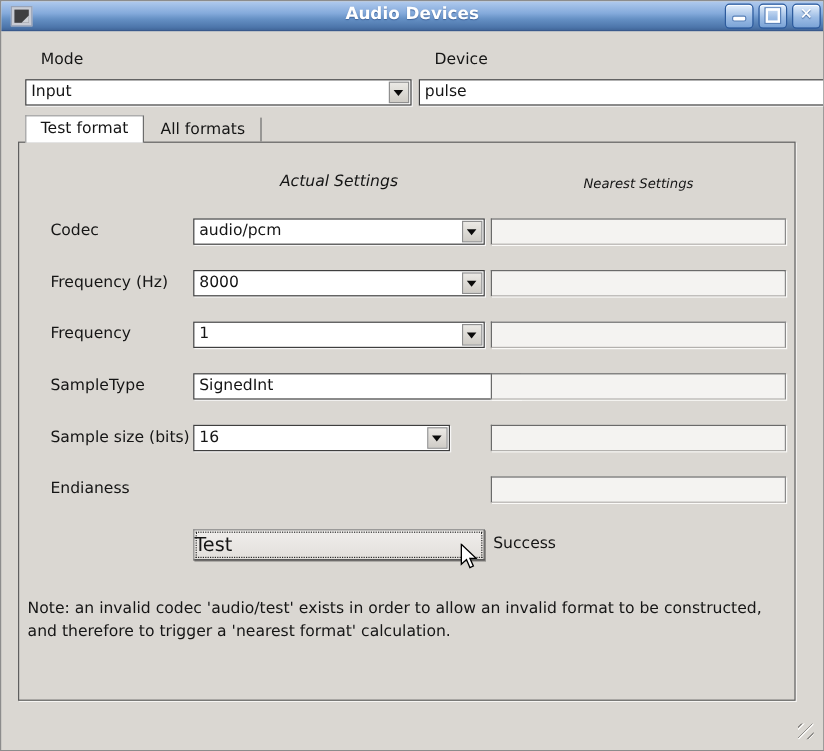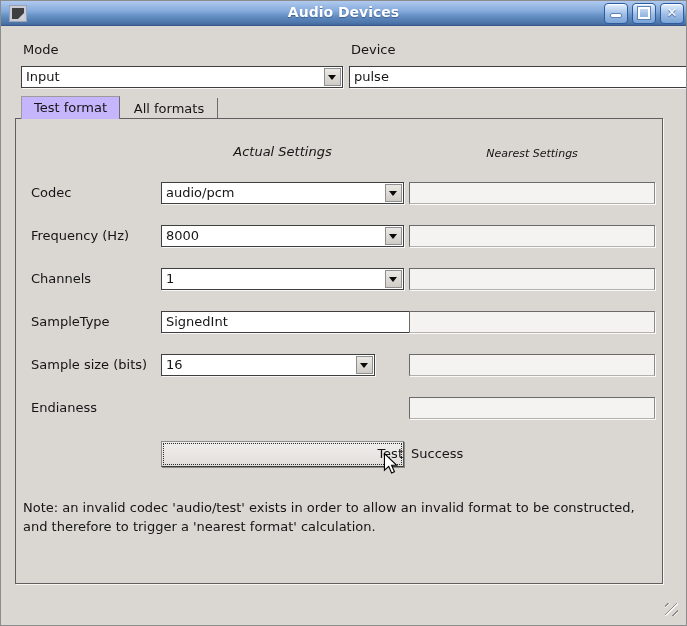--- a/index.html
+++ b/index.html
@@ -27,53 +27,53 @@
   .win-btn{position:relative;width:22px;height:19px;border:1px solid #2d5b9d;border-radius:4px;
     background:linear-gradient(#e6f0fc,#9dbde5 55%,#7aa3d6);
     box-shadow:inset 0 1px 0 rgba(255,255,255,.85);cursor:default;}
   .glyph-min{position:absolute;left:5px;right:5px;bottom:5px;height:3px;background:#fff;
     border:1px solid #5b82b8;border-radius:2px;}
   .glyph-max{position:absolute;left:5px;top:3px;width:8px;height:8px;border:2px solid #fff;
     box-shadow:0 0 0 1px #5b82b8;}
   .glyph-close{position:absolute;left:0;right:0;top:1px;text-align:center;
     font-size:13px;font-weight:bold;color:#fff;text-shadow:0 1px 1px #3a5f96;}
   
-  .lbl{position:absolute;font-size:13px;white-space:nowrap;}
+  .lbl{position:absolute;font-size:13px;white-space:nowrap;margin-left:11px;}
   
   .combo{position:absolute;height:22px;box-sizing:border-box;background:#fff;
     border:1px solid #3f3f3f;box-shadow:1px 1px 0 rgba(250,250,249,.9);
     font-size:13px;cursor:default;}
   .combo .val{position:absolute;left:4px;top:2px;right:20px;white-space:nowrap;overflow:hidden;}
   .combo .arrow-btn{position:absolute;top:1px;right:1px;bottom:1px;width:17px;
     background:linear-gradient(#ebe9e5,#cfccc6);border:1px solid #8f8f8f;box-sizing:border-box;}
   .combo .tri{position:absolute;left:3px;top:6px;width:0;height:0;
     border:4px solid transparent;border-top:5px solid #0a0a0a;}
   
   .tab{position:absolute;font-size:13px;white-space:nowrap;cursor:default;
     line-height:22px;text-align:center;}
-  .tab-active{left:20px;top:95px;width:99px;height:23px;background:#c4b5fd;
+  .tab-active{left:20px;top:95px;width:99px;height:23px;background:#ffffff;
     border-left:1px solid #9b9b9b;border-top:1px solid #9b9b9b;border-right:1px solid #6c6c6c;
     box-sizing:border-box;z-index:2;}
   .tab-inactive{left:120px;top:97px;width:97px;height:20px;
     border-right:1px solid #6c6c6c;box-sizing:border-box;}
   
   .pane{position:absolute;left:14px;top:117px;width:648px;height:466px;box-sizing:border-box;
     border:1px solid #5f5f5f;box-shadow:1px 1px 0 #f7f6f4;background:#dad7d2;}
   .hdr{position:absolute;font-style:italic;text-align:center;}
   .hdr-actual{left:160px;top:143px;width:243px;font-size:13px;}
   .hdr-nearest{left:408px;top:146px;width:246px;font-size:11px;}
   .nearest-field{position:absolute;left:408px;width:246px;height:22px;box-sizing:border-box;
     background:#f4f3f1;border:1px solid #6a6a6a;border-bottom-color:#b3b1ae;
     border-right-color:#8a8a8a;box-shadow:1px 1px 0 #fbfaf8;}
   
   .test-btn{position:absolute;left:160px;top:440px;width:243px;height:26px;box-sizing:border-box;
     background:linear-gradient(#f0eeec,#e2dfdb);border:1px solid #8c8c8c;
     border-right-color:#565656;border-bottom-color:#3c3c3c;
     box-shadow:1px 1px 0 #8f8d8a;
-    font-size:13px;text-align:right;line-height:24px;cursor:default;
+    font-size:16px;text-align:left;line-height:24px;cursor:default;
     outline:1px dotted #2a2a2a;outline-offset:-3px;}
   .status{position:absolute;left:410px;top:445px;font-size:13px;}
   
   .note{position:absolute;left:22px;top:497px;font-size:13px;line-height:19px;}
   
   .cursor{position:absolute;left:382px;top:452px;width:15px;height:22px;pointer-events:none;z-index:9;}
   .grip{position:absolute;right:8px;bottom:9px;width:13px;height:13px;
     background:repeating-linear-gradient(135deg,transparent 0 2px,#8f8d8a 2px 3px,#f8f7f5 3px 4px,transparent 4px 6px);}
 </style>
 </head>
@@ -135,21 +135,21 @@
 
   <div class="lbl" style="left:30px;top:227px;">Frequency (Hz)</div>
   <div class="combo" style="left:160px;top:224px;width:243px;">
     <span class="val">8000</span>
     <span class="arrow-btn">
         <i class="tri"></i>
       </span>
   </div>
   <div class="nearest-field" style="top:224px;"></div>
 
-  <div class="lbl" style="left:30px;top:270px;">Channels</div>
+  <div class="lbl" style="left:30px;top:270px;">Frequency</div>
   <div class="combo" style="left:160px;top:267px;width:243px;">
     <span class="val">1</span>
     <span class="arrow-btn">
         <i class="tri"></i>
       </span>
   </div>
   <div class="nearest-field" style="top:267px;"></div>
 
   <div class="lbl" style="left:30px;top:313px;">SampleType</div>
   <div class="combo" style="left:160px;top:310px;width:273px;">

